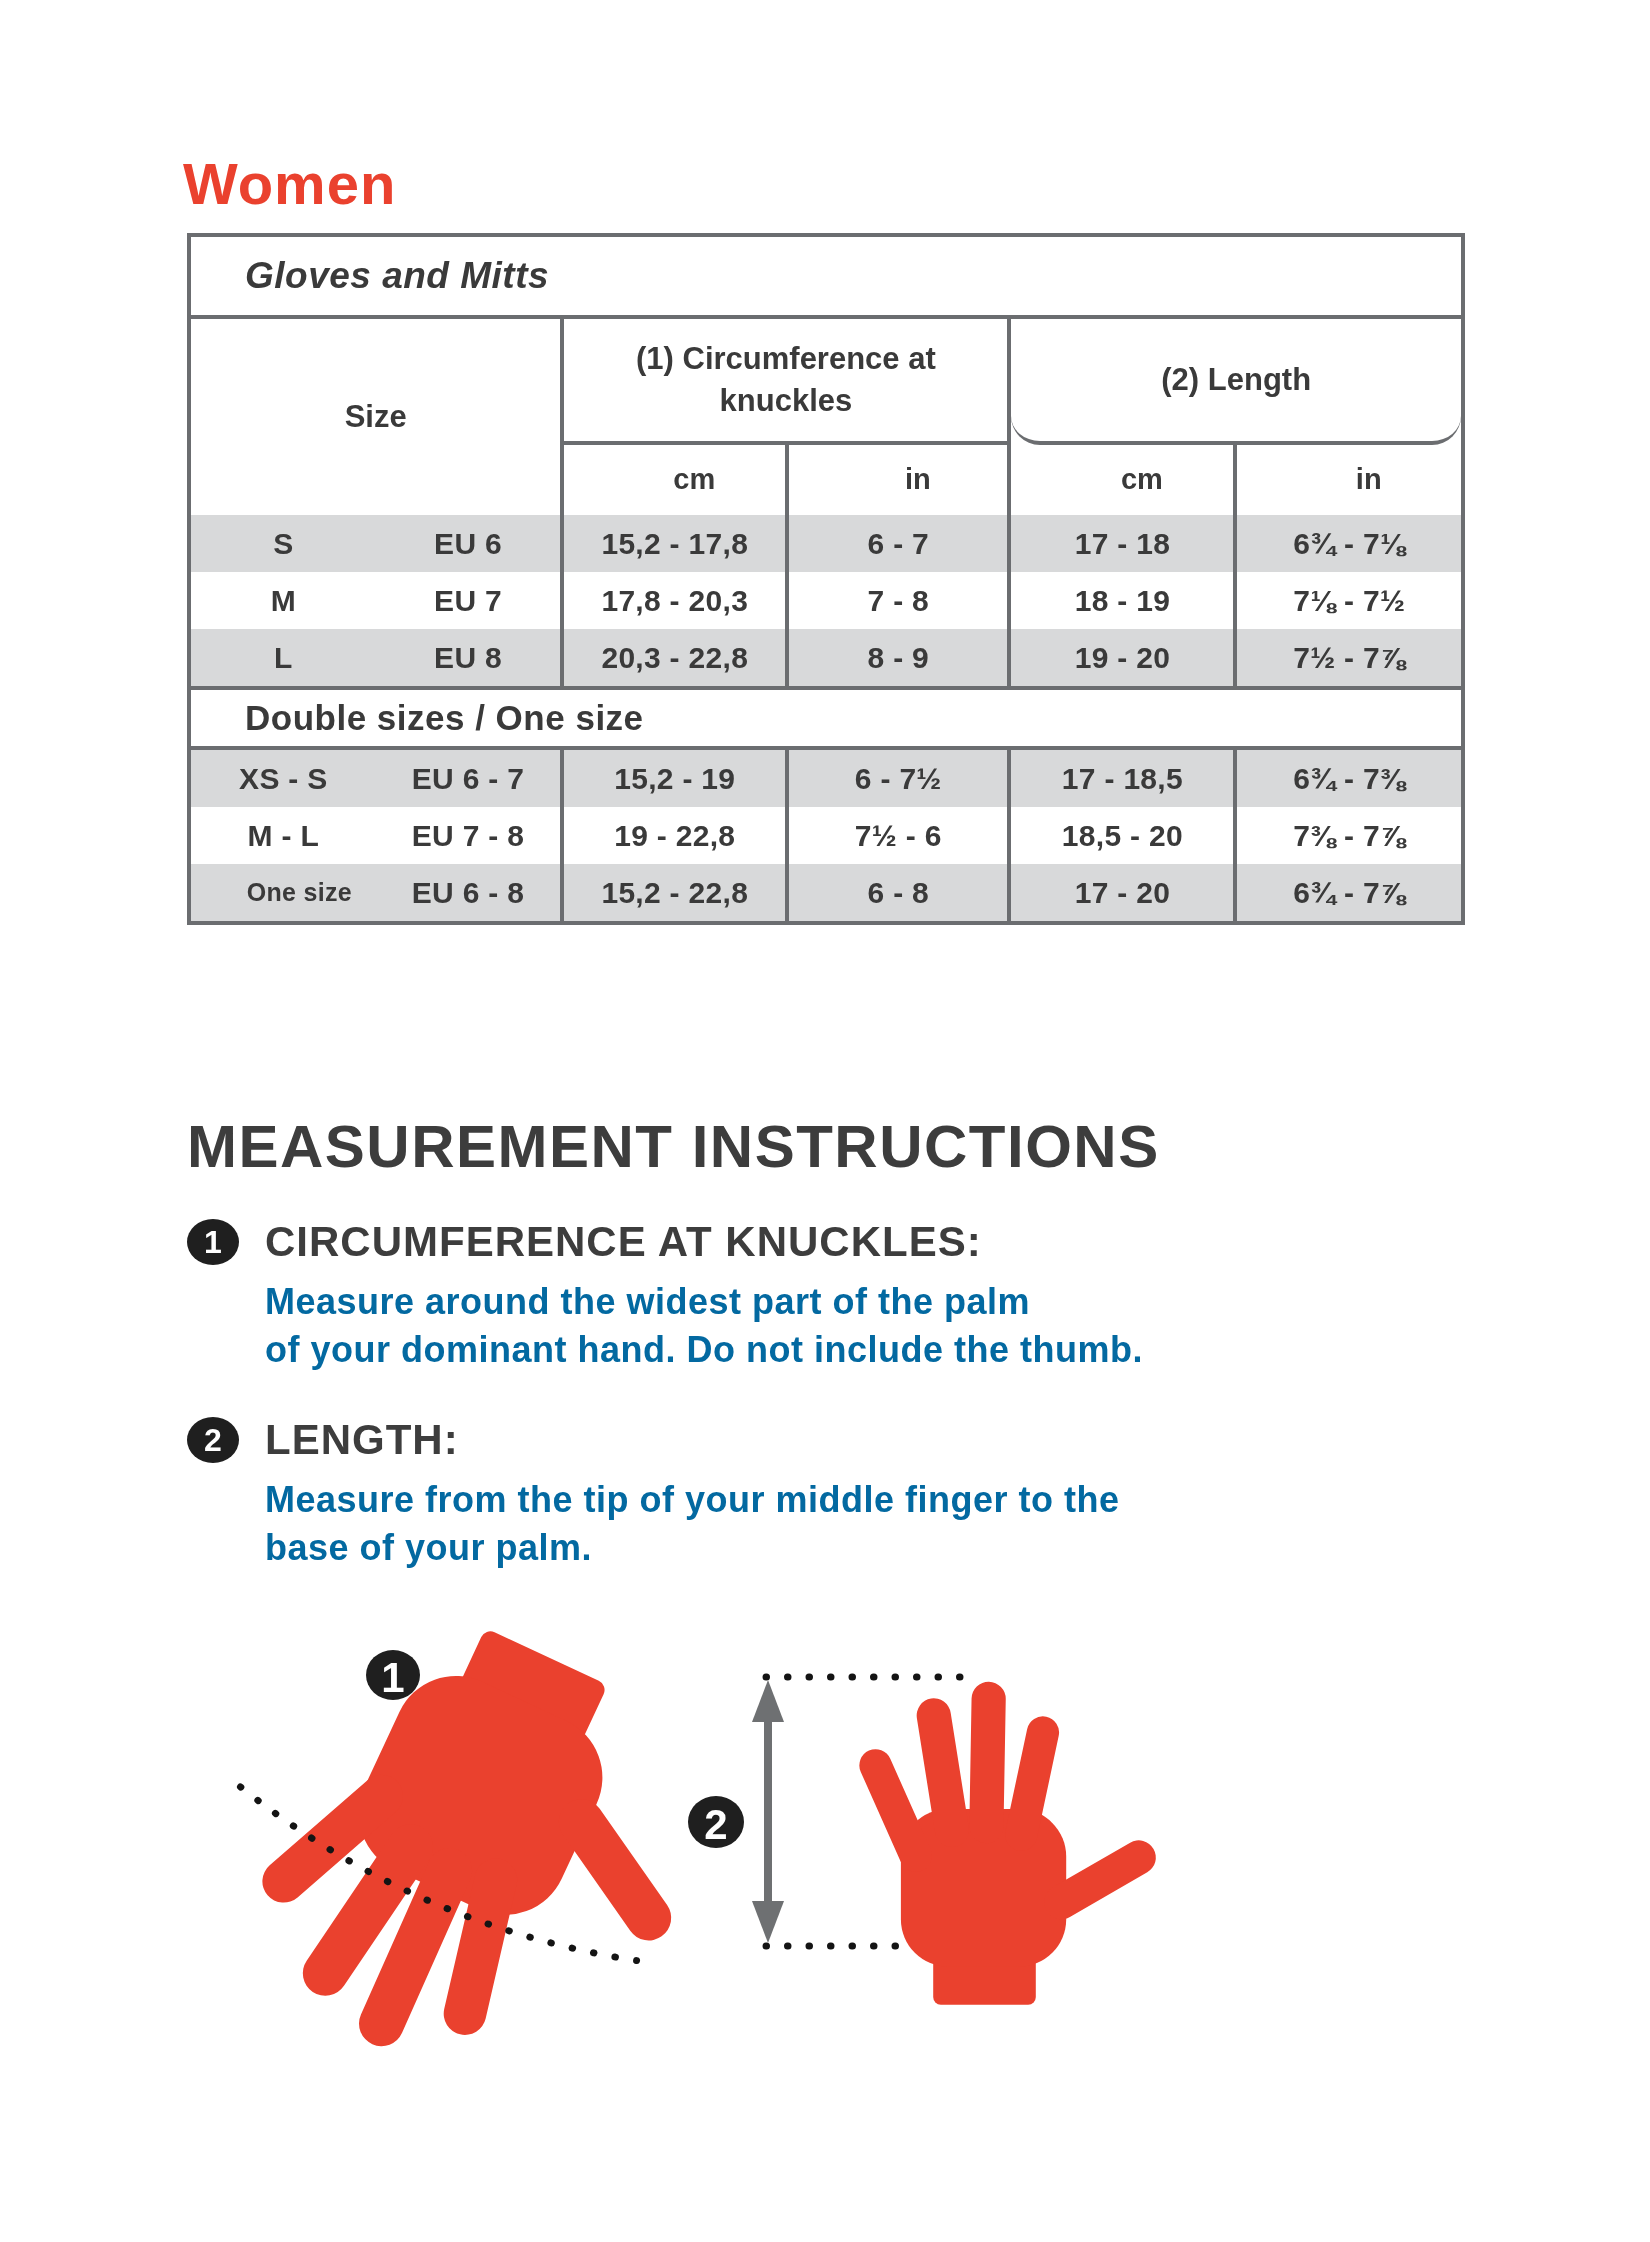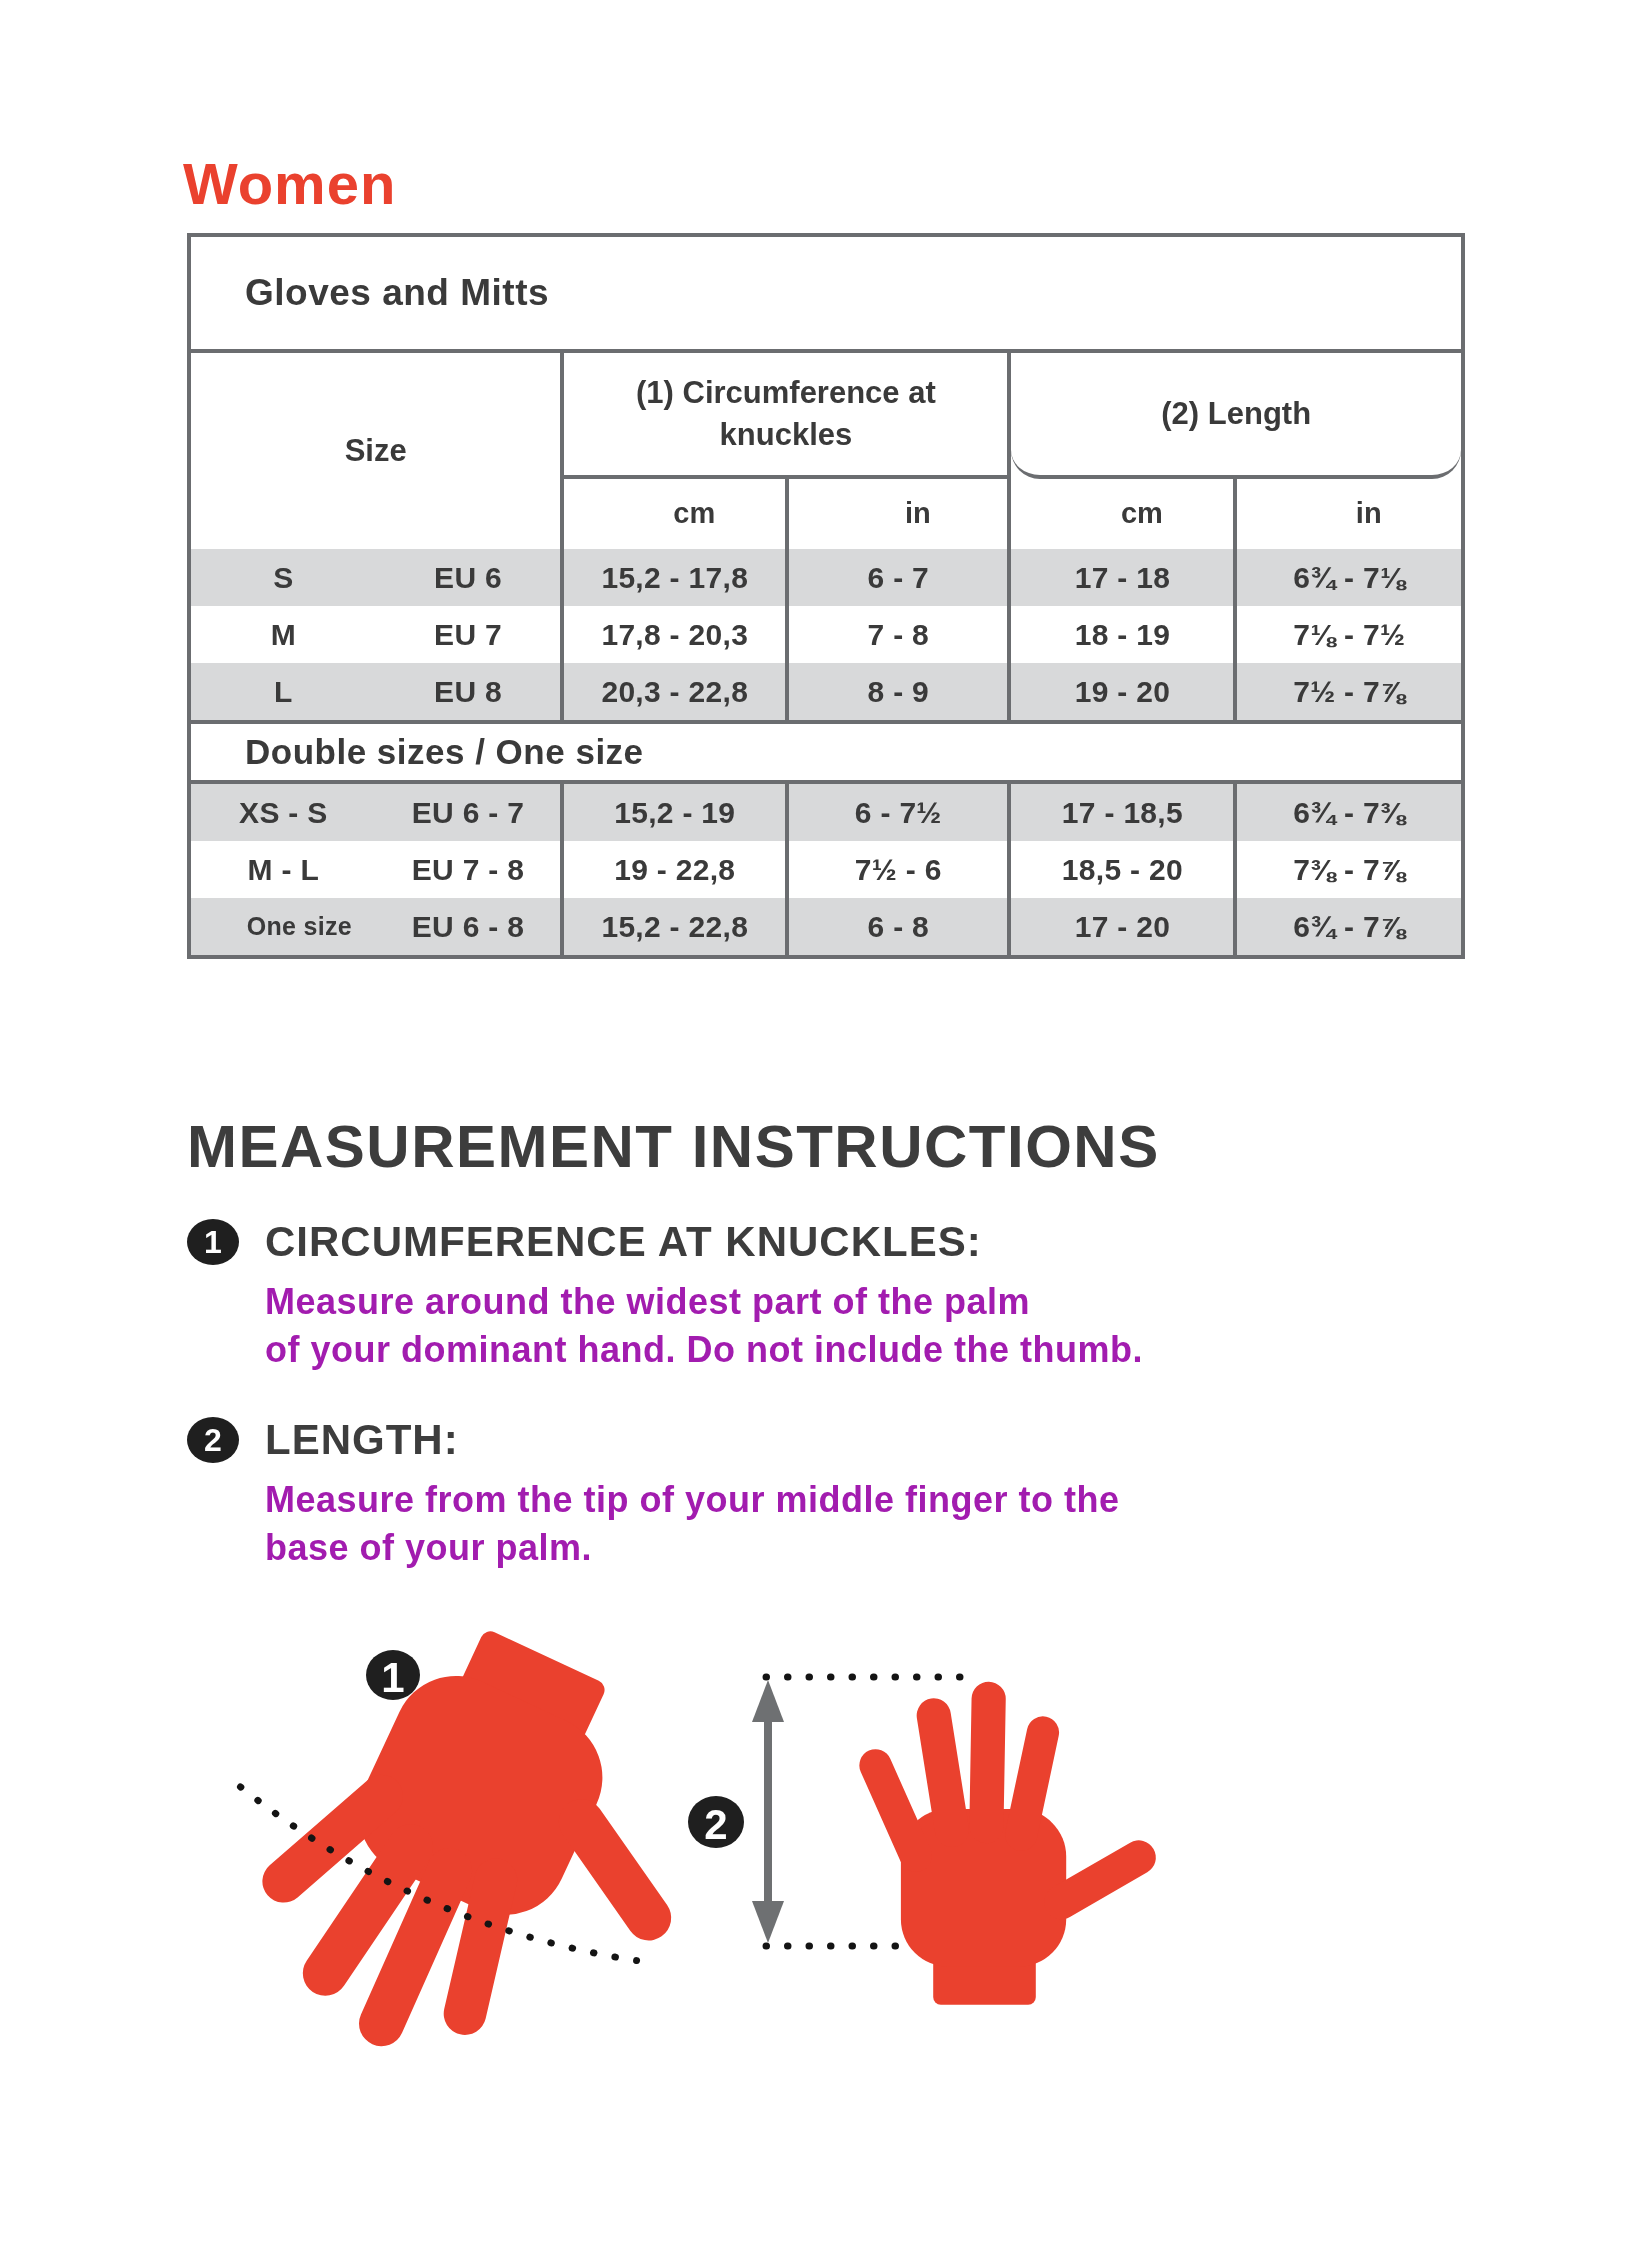--- a/index.html
+++ b/index.html
@@ -22,23 +22,23 @@
     position:absolute;left:183px;top:150px;
     font-size:58px;font-weight:800;letter-spacing:1px;
     color:var(--accent_red);
   }
   
   .tbl{
     position:absolute;left:187px;top:233px;width:1278px;
     border:4px solid var(--table_border);background:#fff;
   }
   .tbl-title{
-    height:116px;border-bottom:4px solid var(--table_border);
+    height:82px;border-bottom:4px solid var(--table_border);
     display:flex;align-items:center;padding-left:54px;
-    font-size:37px;font-weight:800;letter-spacing:.5px;
+    font-size:37px;font-weight:800;letter-spacing:.5px;font-style:italic;
   }
   .grid5{display:grid;grid-template-columns:29.4% 17.7% 17.5% 17.8% 1fr;}
   .thead{grid-template-rows:126px 70px;}
   .th{display:flex;align-items:center;justify-content:center;
       font-weight:800;font-size:31px;text-align:center;line-height:1.35;}
   .th-size{grid-row:1/3;grid-column:1;border-right:4px solid var(--table_border);}
   .th-circ{grid-column:2/4;border-right:4px solid var(--table_border);
            border-bottom:4px solid var(--table_border);padding:0 46px;}
   .th-len{grid-column:4/6;border-bottom:4px solid var(--table_border);border-radius:29px;}
   .th-u{font-size:29px;margin-left:39px;}
@@ -70,21 +70,21 @@
   .num-badge{
     width:52px;height:46px;border-radius:50%;flex:0 0 52px;
     background:var(--badge_black);color:#fff;
     display:flex;align-items:center;justify-content:center;
     font-size:32px;font-weight:700;
   }
   .item-heading{font-size:42px;font-weight:800;letter-spacing:1px;color:#3d3d3d;}
   .item-body{
     margin-left:78px;margin-top:12px;
     font-size:36px;font-weight:600;letter-spacing:.5px;
-    color:#a21caf;line-height:48px;
+    color:#0369a1;line-height:48px;
   }
   
   .illus{position:absolute;left:0;top:1580px;width:1650px;height:660px;}
   .hand-fill{fill:var(--accent_red);}
   .dotline{stroke:var(--dot_black);stroke-width:7;stroke-dasharray:0.5 21;
            stroke-linecap:round;fill:none;}
   .dotline.thin{stroke-width:5.5;stroke-dasharray:0.5 17;}
   .arrow{stroke:var(--arrow_gray);stroke-width:8;}
   .arrowhead{fill:var(--arrow_gray);}
   .badge{fill:var(--badge_black);}

